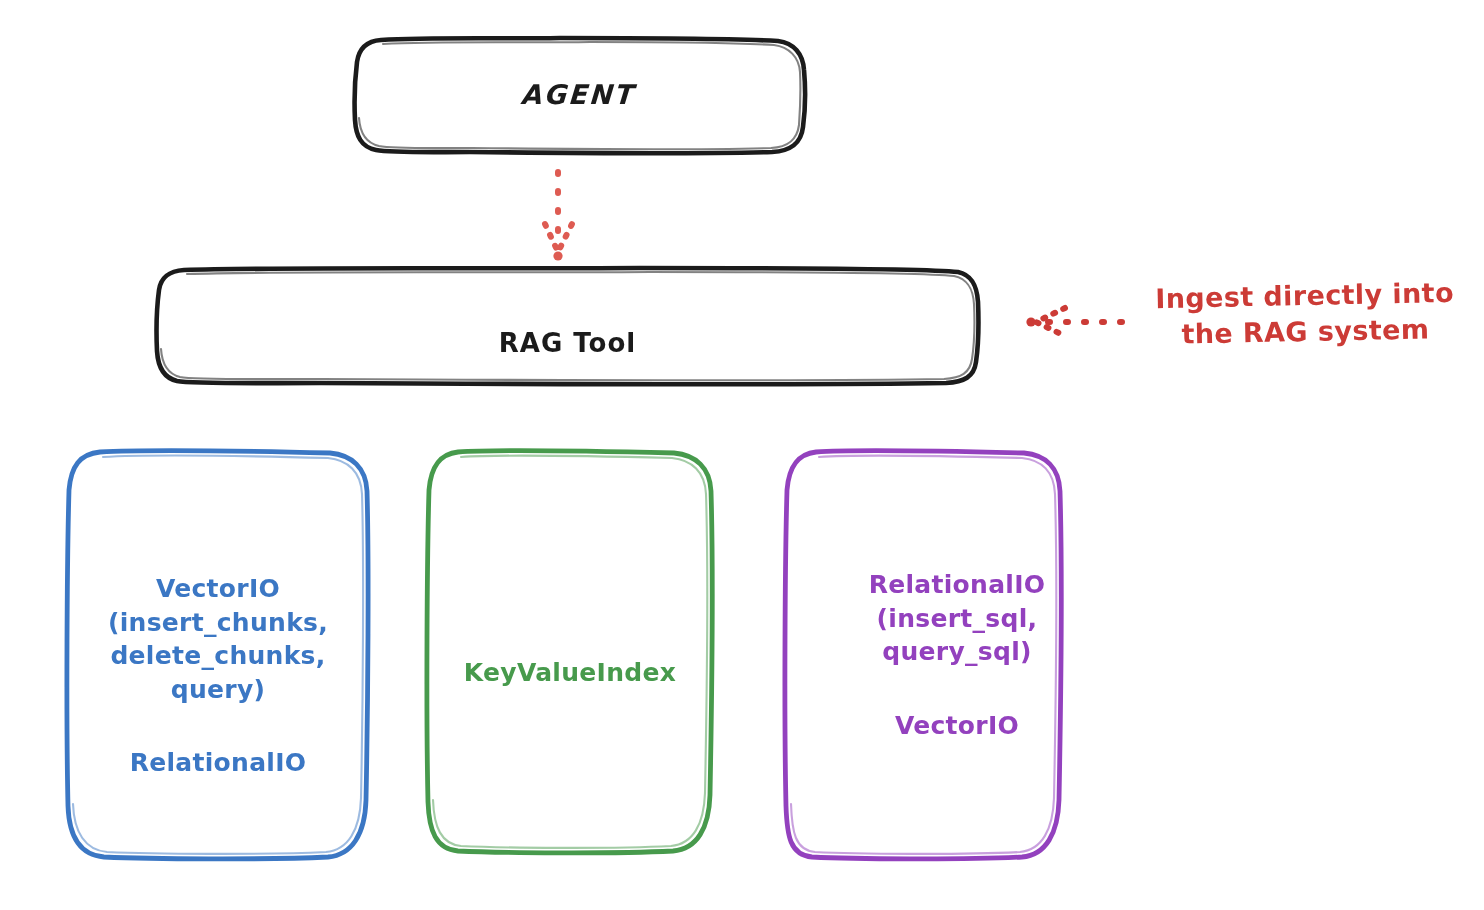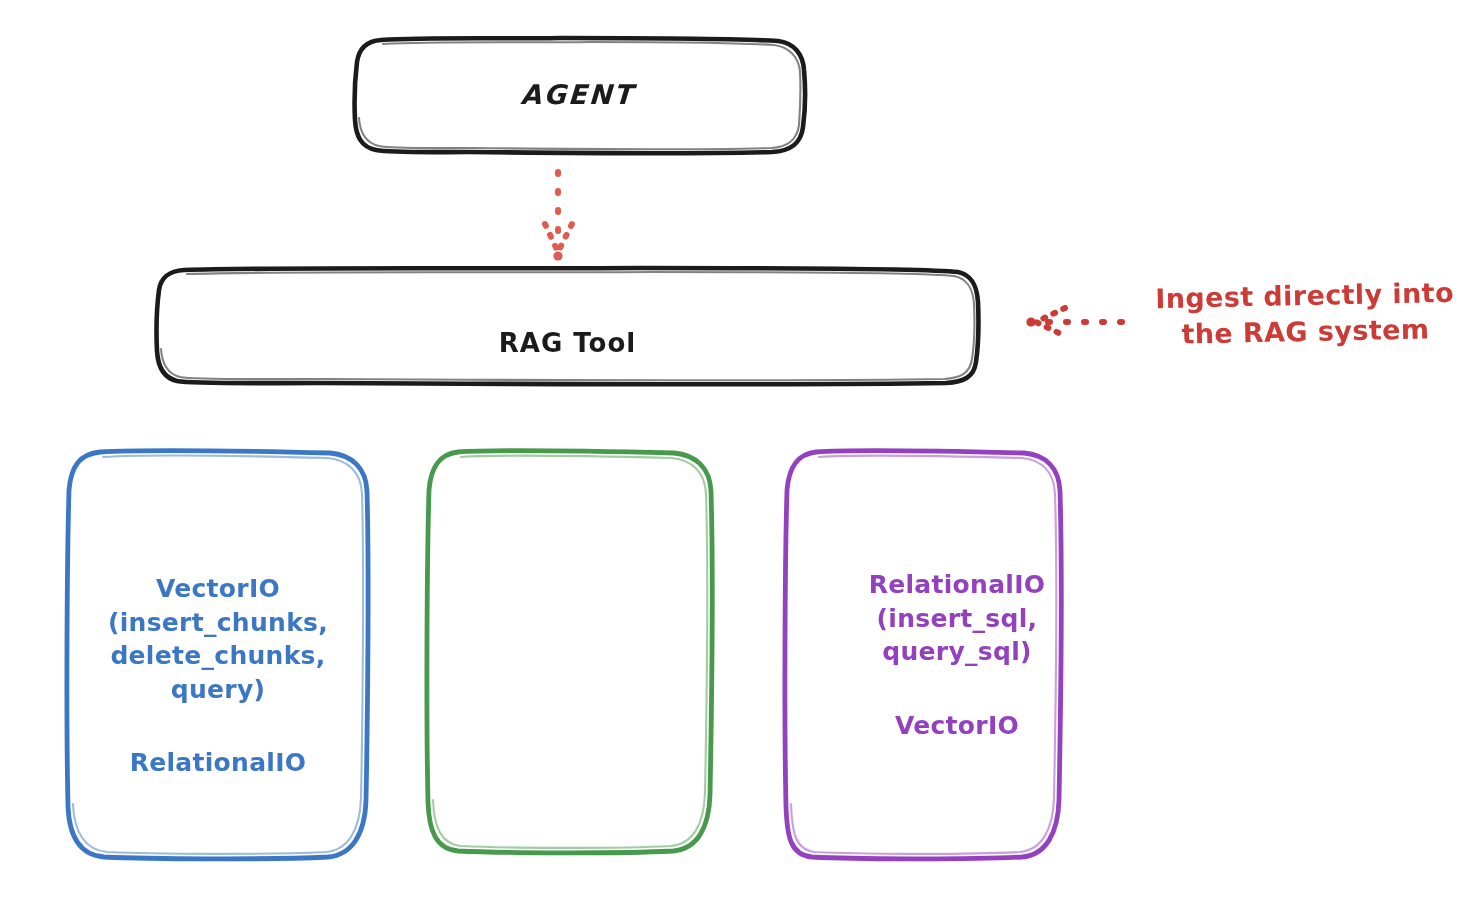--- a/index.html
+++ b/index.html
@@ -233,20 +233,21 @@
 
 <div class="node" id="vectorio-node">
   <div class="io-title c-blue">VectorIO
 (insert_chunks,
 delete_chunks,
 query)</div>
   <div class="io-index c-blue">RelationalIO</div>
 </div>
 
 <div class="node" id="keyvalueio-node">
+  <div class="io-index c-green">KeyValueIndex</div>
 </div>
 
 <div class="node" id="relationalio-node">
   <div class="io-title c-purple">RelationalIO
 (insert_sql,
 query_sql)</div>
   <div class="io-index c-purple">VectorIO</div>
 </div>
 
 <div id="ingest-annotation">Ingest directly into

